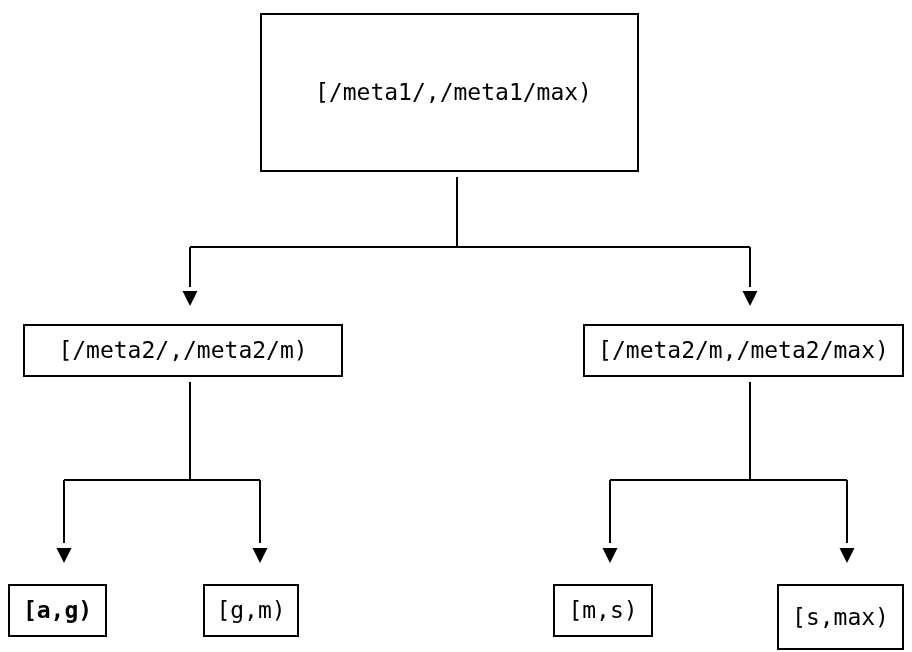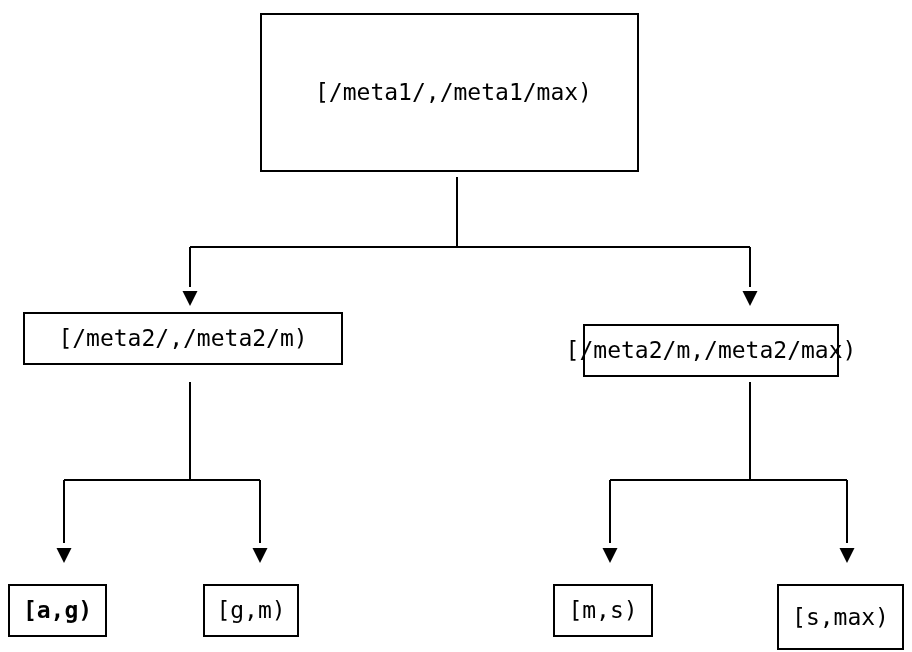--- a/index.html
+++ b/index.html
@@ -68,25 +68,25 @@
       <polygon points="252.5,548 267.5,548 260,563"></polygon>
       <polygon points="602.5,548 617.5,548 610,563"></polygon>
       <polygon points="839.5,548 854.5,548 847,563"></polygon>
     </g>
   </svg>
 
   <div class="node" style="left:260px; top:13px; width:379px; height:159px;padding-left:8px;">
     <span class="node-label">[/meta1/,/meta1/max)</span>
   </div>
 
-  <div class="node" style="left:23px; top:312px; width:320px; height:53px;">
+  <div class="node" style="left:23px; top:324px; width:320px; height:53px;">
     <span class="node-label">[/meta2/,/meta2/m)</span>
   </div>
 
-  <div class="node" style="left:583px; top:324px; width:256px; height:53px;">
+  <div class="node" style="left:583px; top:324px; width:321px; height:53px;">
     <span class="node-label">[/meta2/m,/meta2/max)</span>
   </div>
 
   <div class="node" style="left:8px; top:584px; width:99px; height:53px;font-weight:bold;">
     <span class="node-label">[a,g)</span>
   </div>
 
   <div class="node" style="left:553px; top:584px; width:100px; height:53px;">
     <span class="node-label">[m,s)</span>
   </div>

